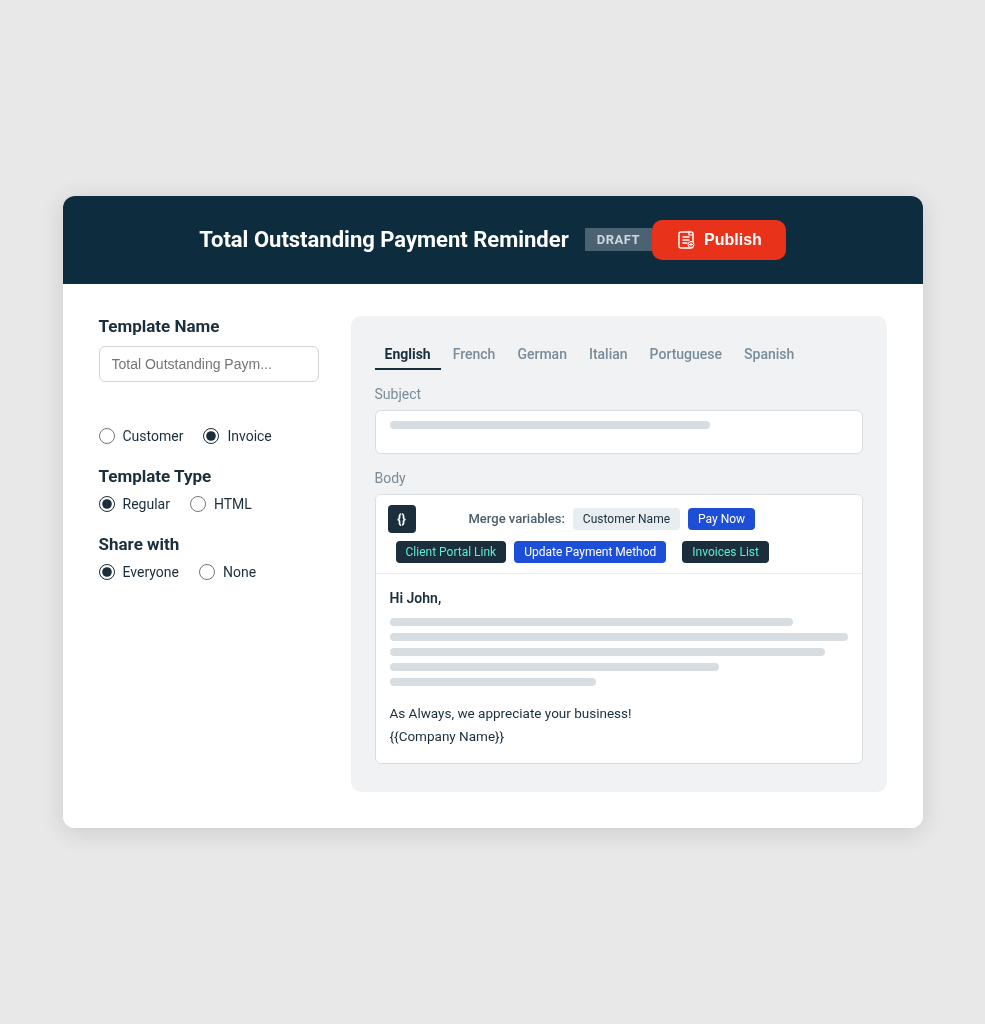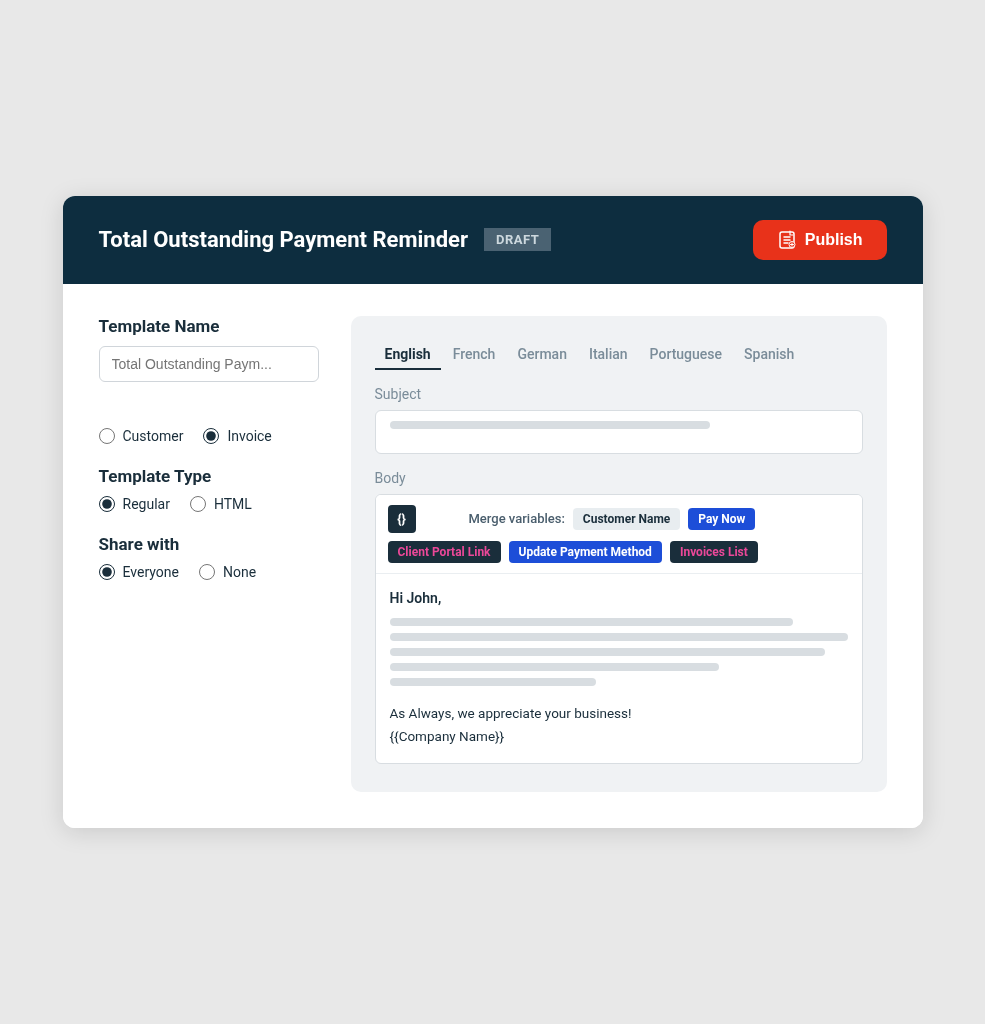--- a/index.html
+++ b/index.html
@@ -16,21 +16,21 @@
       background: #fff;
       border-radius: 12px;
       overflow: hidden;
       box-shadow: 0 4px 24px rgba(0,0,0,0.13);
     }
     .card-header {
       background: #0d2d3f;
       padding: 24px 36px;
       display: flex;
       align-items: center;
-      justify-content: space-between;
+      justify-content: center;
     }
     .header-left {
       display: flex;
       align-items: center;
       gap: 16px;
     }
     .header-title {
       color: #fff;
       font-size: 22px;
       font-weight: 700;
@@ -198,30 +198,31 @@
       color: #4a5e6d;
       font-weight: 500;
       padding-left: 45px;
     }
     .merge-chip {
       background: #e8edf0;
       color: #1a2e3b;
       border-radius: 4px;
       padding: 4px 10px;
       font-size: 12px;
-      font-weight: 700;
+      font-weight: 400;
       cursor: pointer;
     }
     .merge-chip.dark {
       background: #1d4ed8;
       color: #fff;
     }
     .merge-chip.outline {
       background: #1a2e3b;
-      color: #ec4899;
+      color: #5eead4;
+      margin-left: 8px;
     }
     .body-content {
       padding: 16px 14px;
       font-size: 13.5px;
       color: #1a2e3b;
     }
     .body-greeting {
       font-weight: 600;
       margin-bottom: 12px;
       font-size: 14px;

